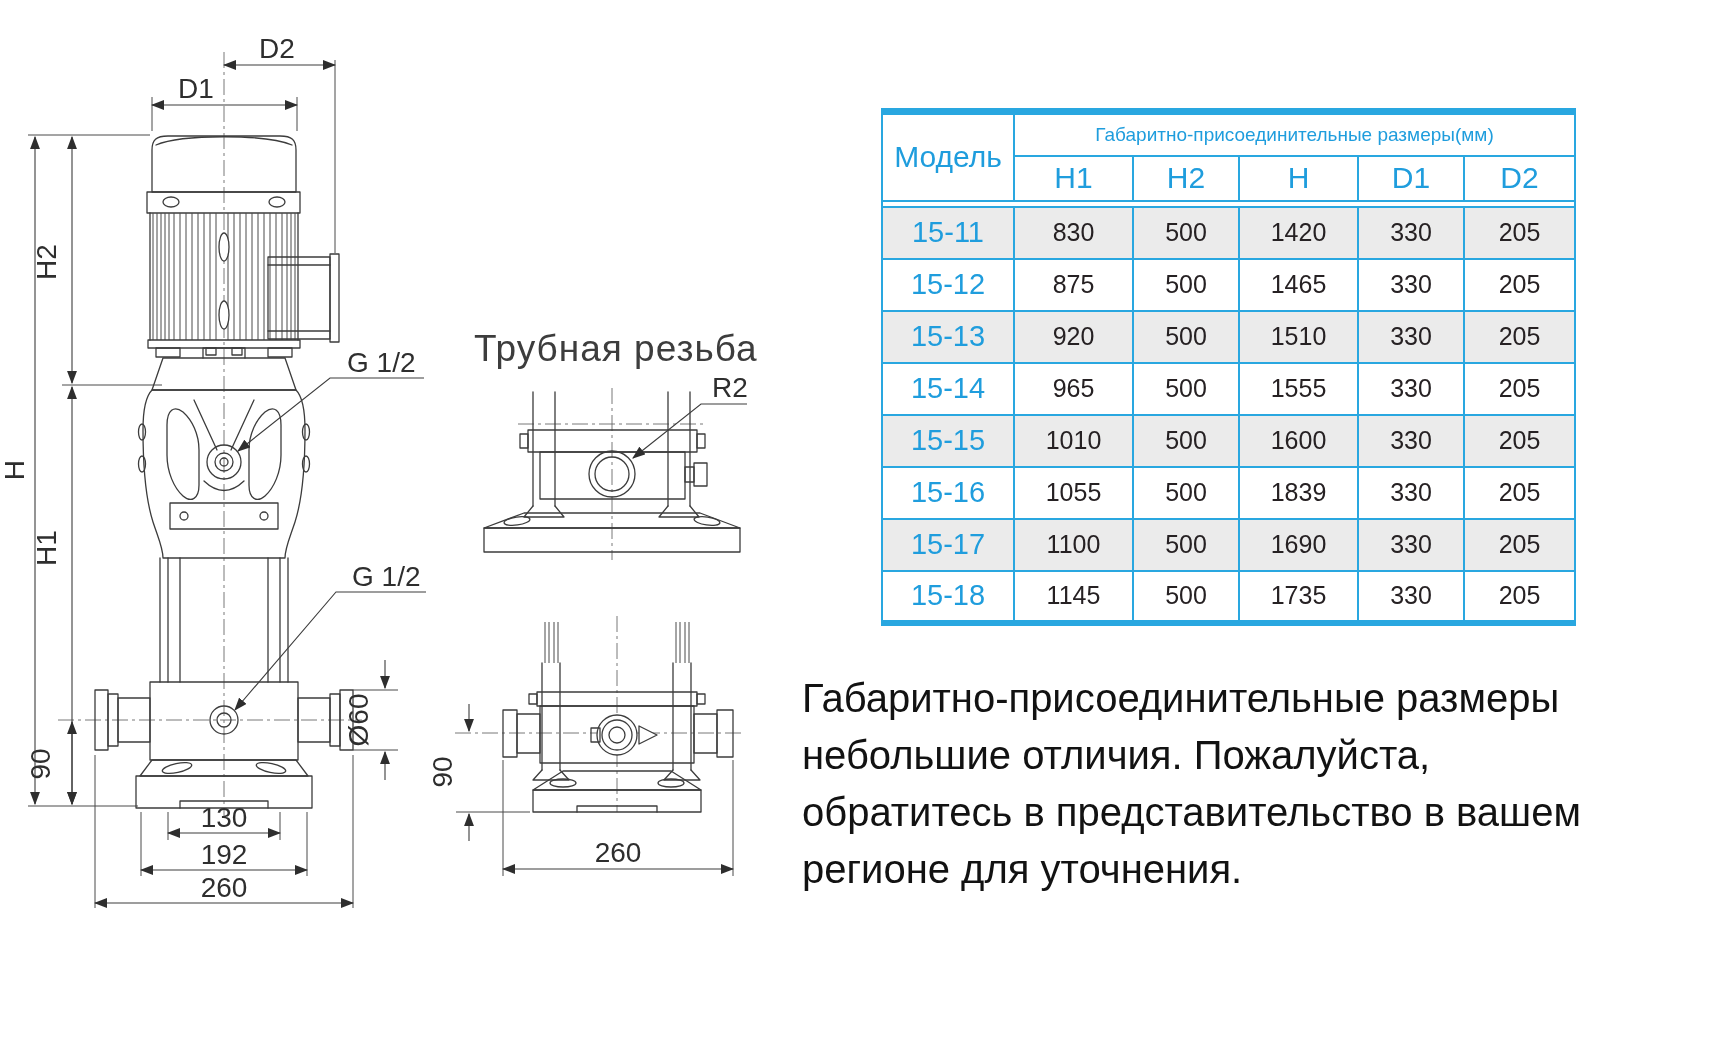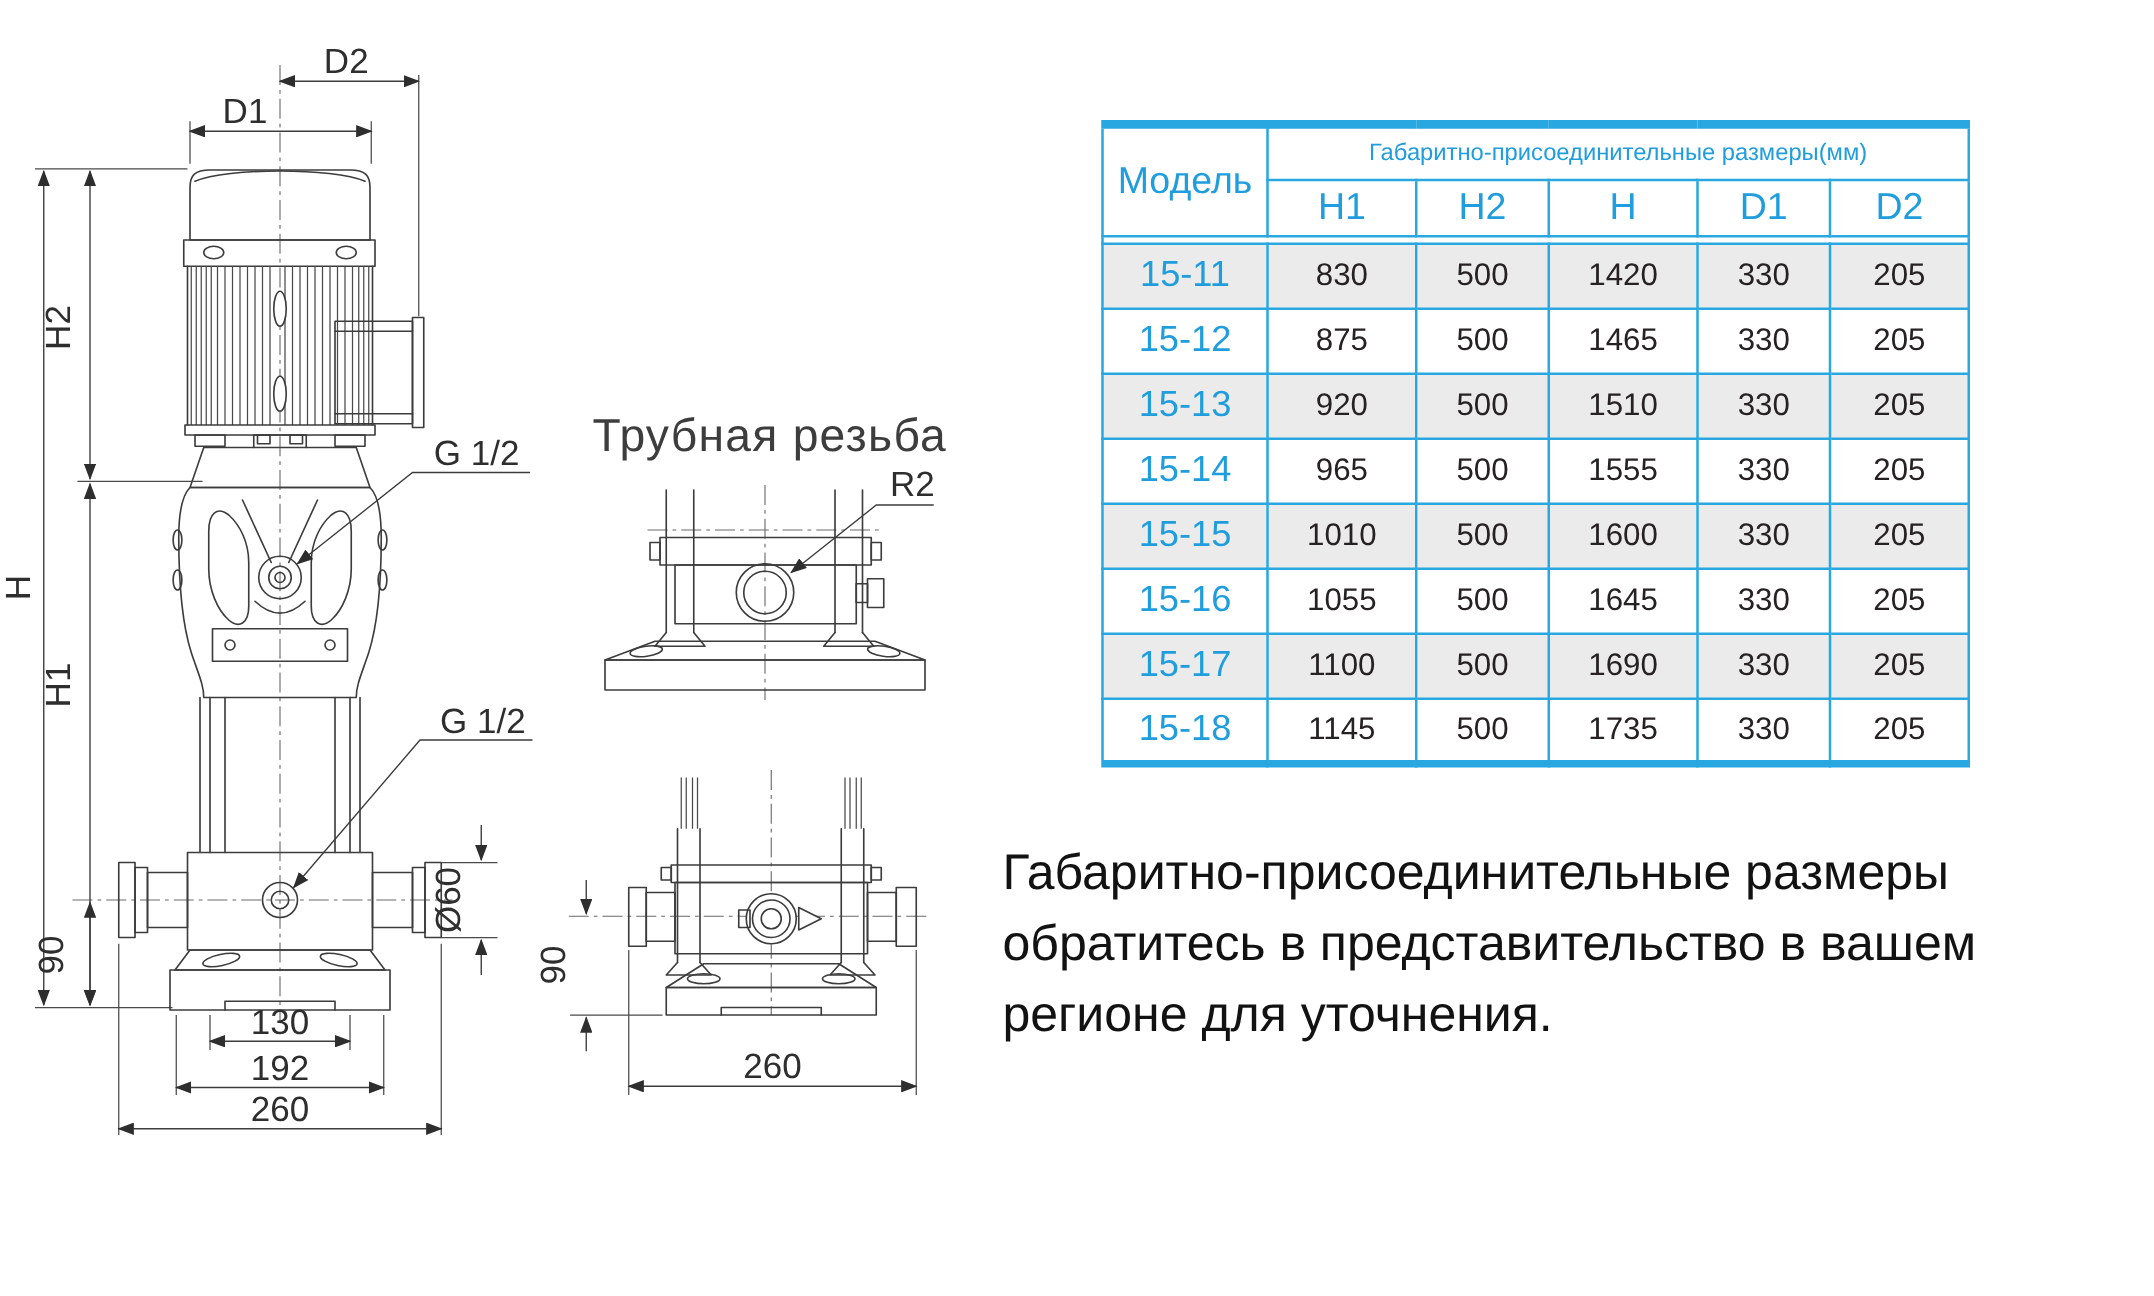--- a/index.html
+++ b/index.html
@@ -12,21 +12,21 @@
   .lnf{fill:#ffffff;stroke:#3c3c3c;stroke-width:1.3;stroke-linejoin:round}
   .thin{fill:none;stroke:#4a4a4a;stroke-width:1}
   .cl{fill:none;stroke:#6a6a6a;stroke-width:0.9;stroke-dasharray:16 4 3 4}
   .dim{fill:none;stroke:#3c3c3c;stroke-width:1.1}
   .dt{font-family:"Liberation Sans",sans-serif;font-size:28px;fill:#2e2e2e}
   .dt-mid{text-anchor:middle}
   .title-txt{font-family:"Liberation Sans",sans-serif;font-size:37px;fill:#3d3d3d;letter-spacing:1px}
 
   
   :root{--blue:#29a7e0;--blue-txt:#1f9ddd;--row-alt:#ebebeb;--ink:#262123}
-  .table-wrap{position:absolute;left:881px;top:96px}
+  .table-wrap{position:absolute;left:881px;top:108px}
   .dim-table{border-collapse:collapse;table-layout:fixed;
              border-top:7px solid var(--blue);border-bottom:6px solid var(--blue)}
   .dim-table td{border:2px solid var(--blue);text-align:center;vertical-align:middle;
                 padding:0;overflow:hidden}
   .row-head1{height:44px}
   .row-head2{height:45px}
   .model-h{font-size:30px;color:var(--blue-txt)}
   .group-h{font-size:19px;color:var(--blue-txt)}
   .row-head2 td{font-size:30px;color:var(--blue-txt)}
   .gap td{height:4px;padding:0;border-left:2px solid var(--blue);border-right:2px solid var(--blue);
@@ -281,21 +281,21 @@
         <td>1010</td>
         <td>500</td>
         <td>1600</td>
         <td>330</td>
         <td>205</td>
       </tr>
       <tr class="data-row">
         <td class="model">15-16</td>
         <td>1055</td>
         <td>500</td>
-        <td>1645</td>
+        <td>1839</td>
         <td>330</td>
         <td>205</td>
       </tr>
       <tr class="data-row alt">
         <td class="model">15-17</td>
         <td>1100</td>
         <td>500</td>
         <td>1690</td>
         <td>330</td>
         <td>205</td>
@@ -307,15 +307,16 @@
         <td>1735</td>
         <td>330</td>
         <td>205</td>
       </tr>
     </tbody>
   </table>
 </div>
 
 <div class="note">
   <div>Габаритно-присоединительные размеры</div>
+  <div>небольшие отличия. Пожалуйста,</div>
   <div>обратитесь в представительство в вашем</div>
   <div>регионе для уточнения.</div>
 </div>
 
 </body></html>

